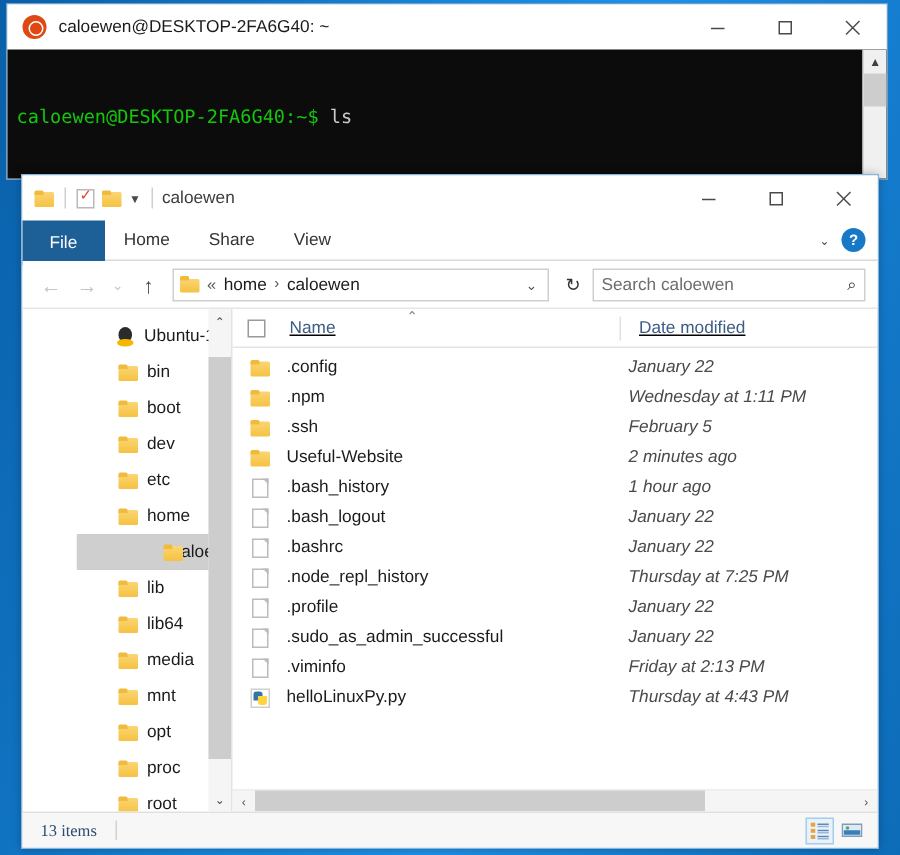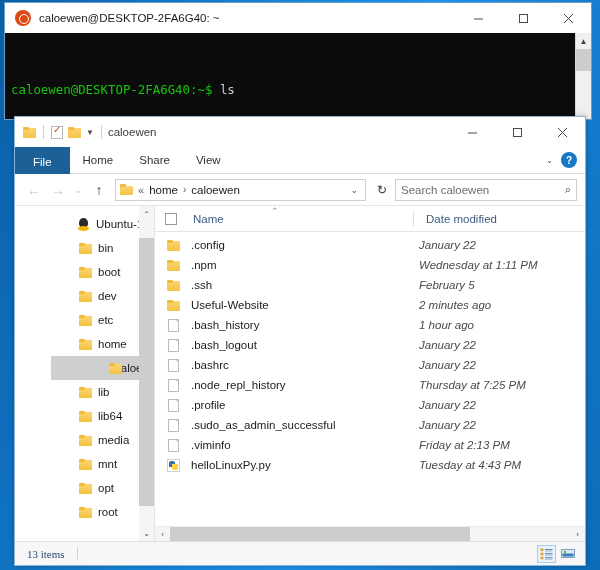--- a/index.html
+++ b/index.html
@@ -47,21 +47,21 @@
     display: flex; align-items: center; justify-content: center;
     color: #4a4a4a;
   }
   .win-btn svg { display: block; }
 
   #terminal-body {
     flex: 1; background: #0c0c0c; position: relative;
     display: flex; overflow: hidden;
   }
   #terminal-text {
-    flex: 1; padding: 16px 0 0 6px;
+    flex: 1; padding: 4px 0 0 6px;
     font-family: "DejaVu Sans Mono", "Liberation Mono", monospace;
     font-size: 12.4px; line-height: 16.5px;
     color: #16c60c; white-space: pre;
   }
   .term-line { white-space: pre; }
   .t-prompt { color: #16c60c; }
   .t-plain { color: #cccccc; }
 
   #terminal-scrollbar {
     width: 16px; background: #f0f0f0;
@@ -202,21 +202,21 @@
   .tsb-arrow {
     height: 16px; display: flex; align-items: center; justify-content: center;
     font-size: 8px; color: #505050;
   }
   .tsb-arrow.bottom { margin-top: auto; }
 
   
   #file-pane { flex: 1; display: flex; flex-direction: column; background: #fff; overflow: hidden; }
   #col-header {
     height: 26px; flex: 0 0 26px; display: flex; align-items: center;
-    border-bottom: 1px solid #e4e4e4; position: relative;
+    border-bottom: 1px solid #e4e4e4; position: relative; text-decoration: underline;
   }
   #header-check {
     width: 12px; height: 12px; border: 1px solid #9a9a9a; margin-left: 10px; background: #fff;
   }
   .col-name {
     width: 236px; padding-left: 16px; font-size: 11.5px; color: #3c5c86; position: relative;
   }
   .col-sort {
     position: absolute; left: 94px; top: -7px; font-size: 9px; color: #8a8a8a;
   }
@@ -423,20 +423,24 @@
           <div class="tree-item lvl1">
             <span class="folder-ico"></span>
             <span>mnt</span>
           </div>
           <div class="tree-item lvl1">
             <span class="folder-ico"></span>
             <span>opt</span>
           </div>
           <div class="tree-item lvl1">
             <span class="folder-ico"></span>
+            <span>proc</span>
+          </div>
+          <div class="tree-item lvl1">
+            <span class="folder-ico"></span>
             <span>root</span>
           </div>
         </div>
       <div id="tree-scrollbar">
         <div class="tsb-arrow">⌃</div>
         <div id="tree-sb-thumb"></div>
         <div class="tsb-arrow bottom">⌄</div>
       </div>
     </div>
 
@@ -526,21 +530,21 @@
               <span class="doc-ico"></span>
             </span>
             <span class="file-name">.viminfo</span>
             <span class="file-date">Friday at 2:13 PM</span>
           </div>
           <div class="file-row">
             <span class="file-icon-wrap">
               <span class="py-ico"></span>
             </span>
             <span class="file-name">helloLinuxPy.py</span>
-            <span class="file-date">Tuesday at 4:43 PM</span>
+            <span class="file-date">Thursday at 4:43 PM</span>
           </div>
         </div>
       <div id="h-scroll">
         <div class="hsb-arrow">‹</div>
         <div id="h-sb-thumb"></div>
         <div class="hsb-arrow right">›</div>
       </div>
     </div>
   </div>
 

